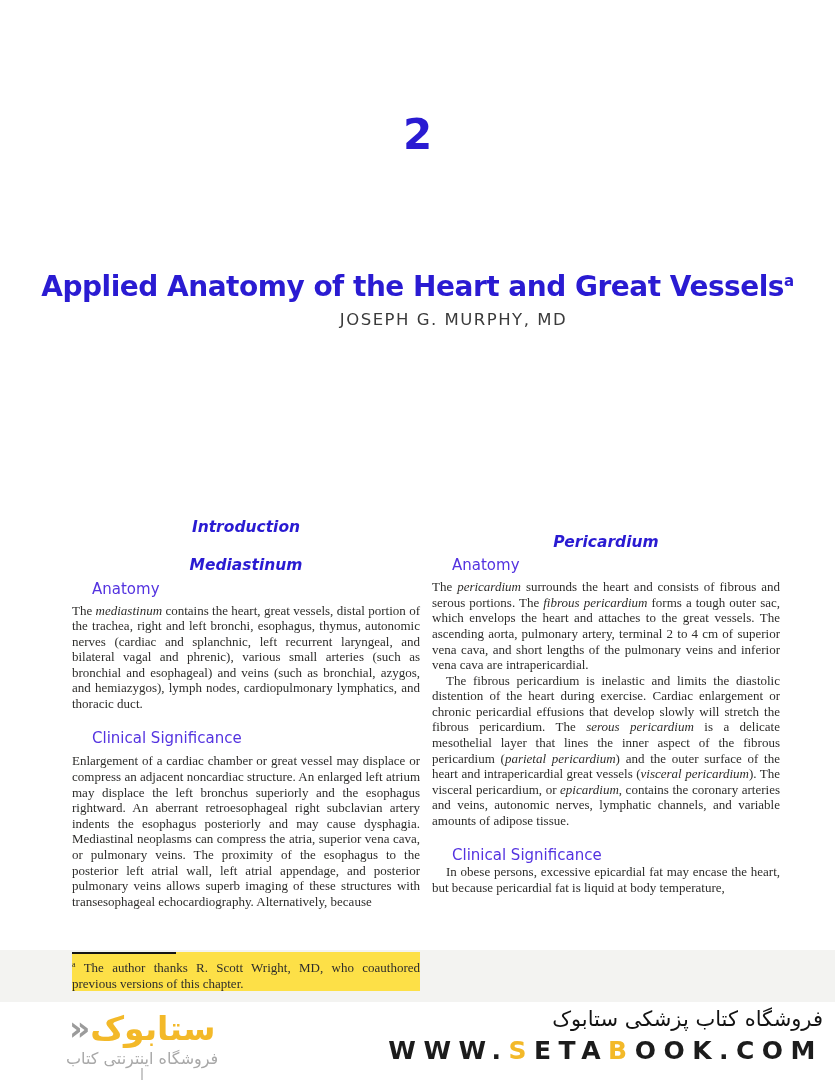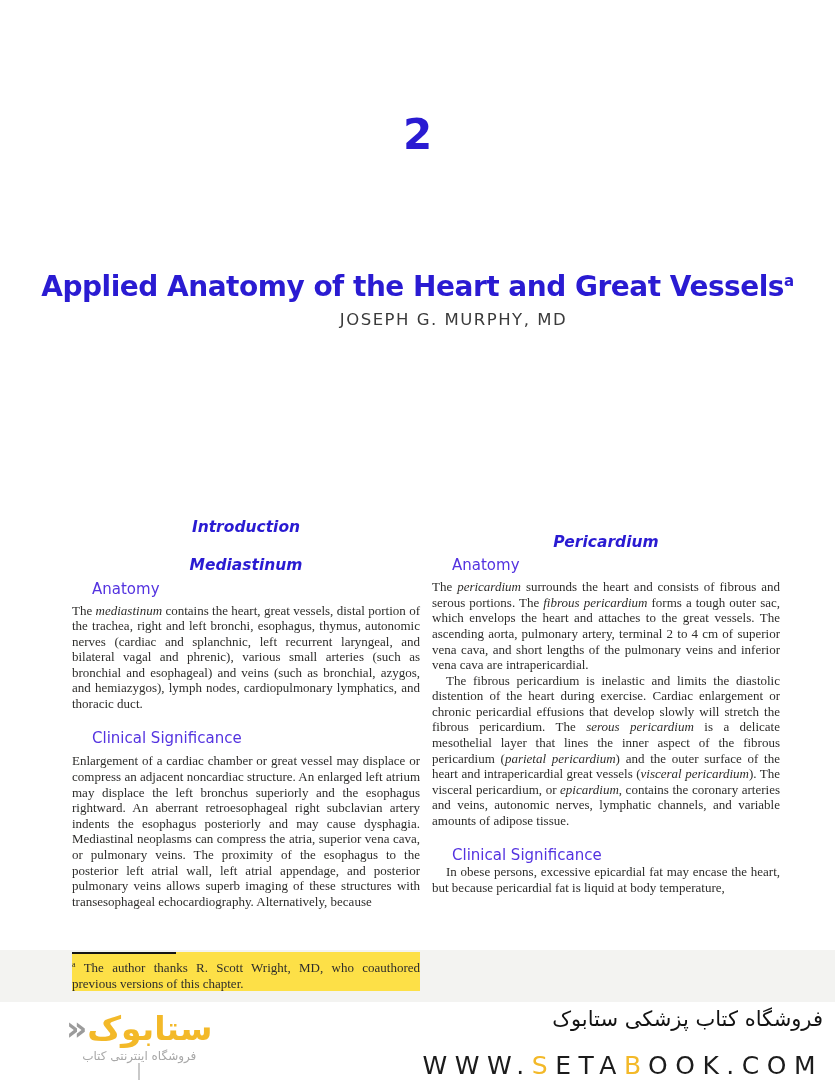--- a/index.html
+++ b/index.html
@@ -102,36 +102,36 @@
   .wordmark-block{text-align:center;}
   .wordmark{
     font-family:"DejaVu Sans",sans-serif;
     font-weight:bold;font-size:33px;line-height:1.05;
     color:var(--brand-yellow);
     direction:rtl;
   }
   .wordmark .mark{color:var(--brand-gray);font-weight:bold;}
   .logo-subtitle{
     font-family:"DejaVu Sans",sans-serif;
-    font-size:12px;color:#a8a8a8;margin-top:2px;direction:rtl;
+    font-size:16px;color:#a8a8a8;margin-top:2px;direction:rtl;
   }
   .logo-divider{
     width:2px;height:52px;background:#c9c9c9;margin:0 12px;
   }
   .brand-right{
     position:absolute;right:12px;top:4px;text-align:right;
   }
   .store-name-fa{
     font-family:"DejaVu Sans",sans-serif;
     font-size:21px;color:#131313;direction:rtl;line-height:1.3;
   }
   .website{
     font-family:"DejaVu Sans",sans-serif;
-    font-weight:normal;font-size:25px;letter-spacing:7.5px;
-    margin-top:18px;white-space:nowrap;
+    font-weight:bold;font-size:25px;letter-spacing:7.5px;
+    margin-top:3px;white-space:nowrap;
   }
   .c-dark{color:var(--site-dark);}
   .c-yellow{color:var(--brand-yellow);}
 </style>
 </head>
 <body>
 
 <div class="page">
 
   <div class="scan-band"></div>

